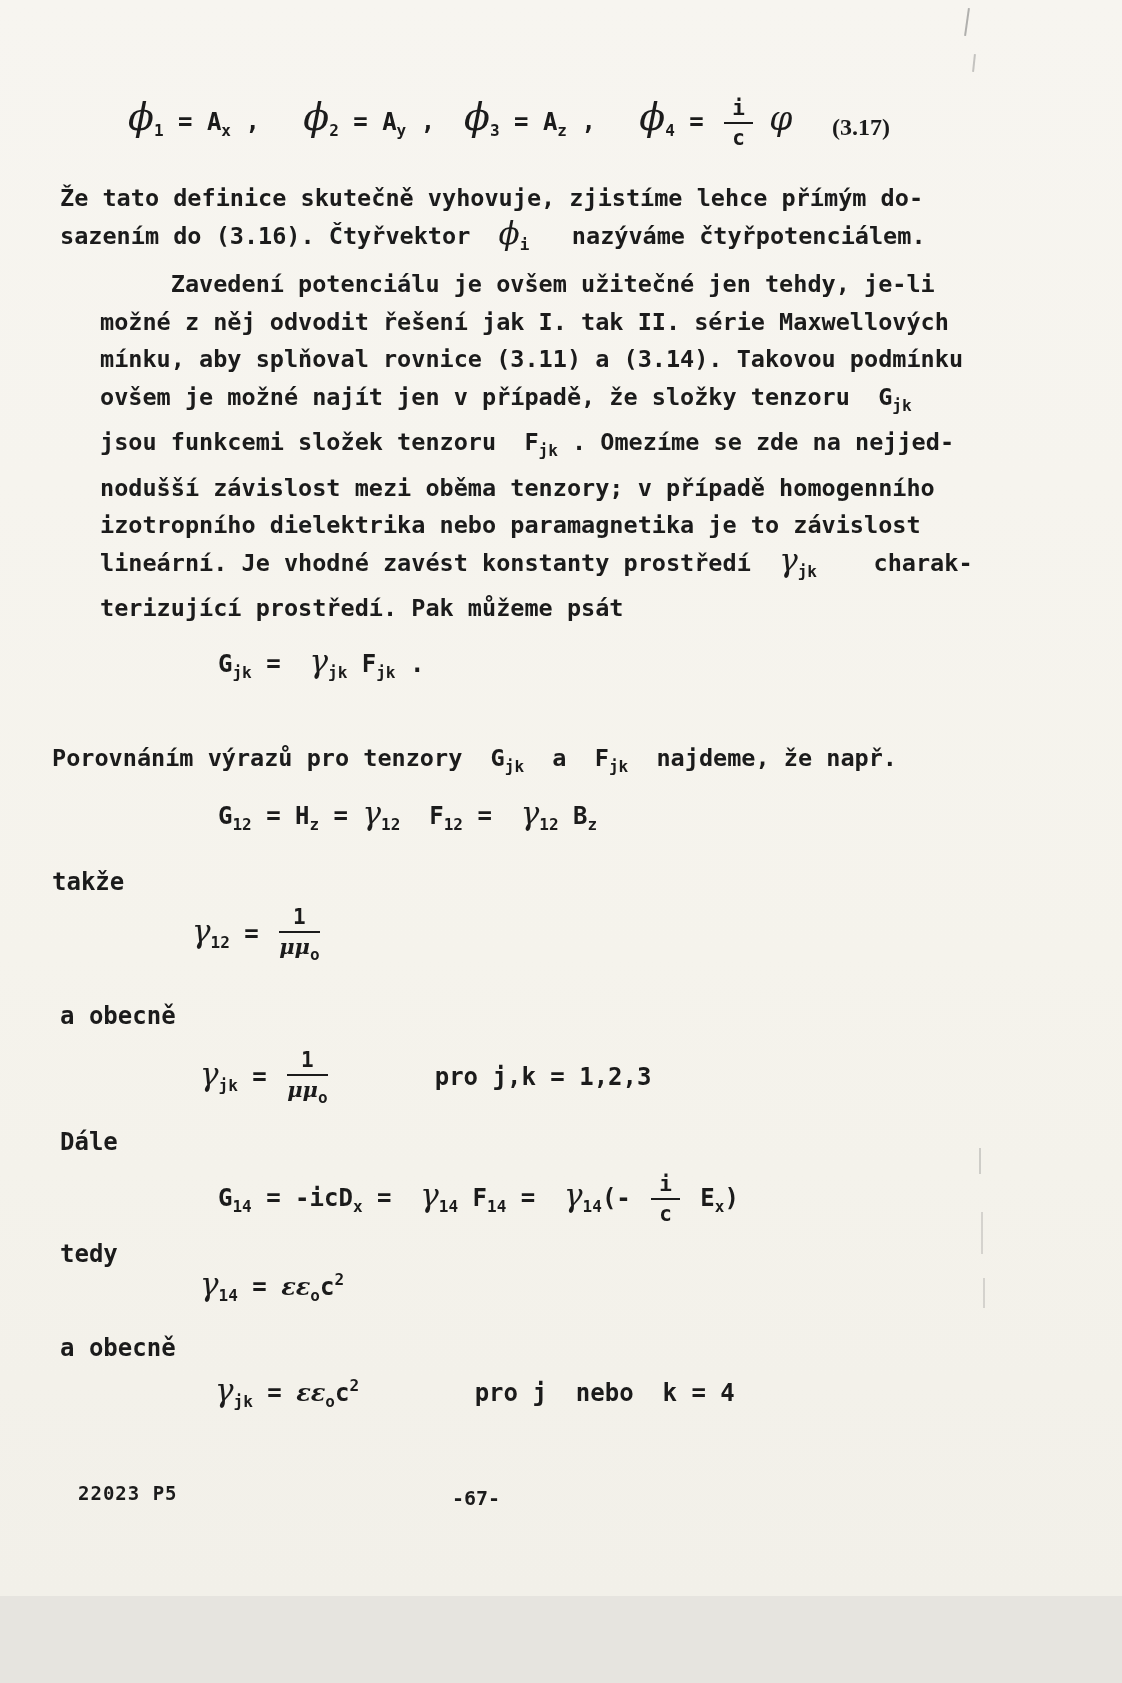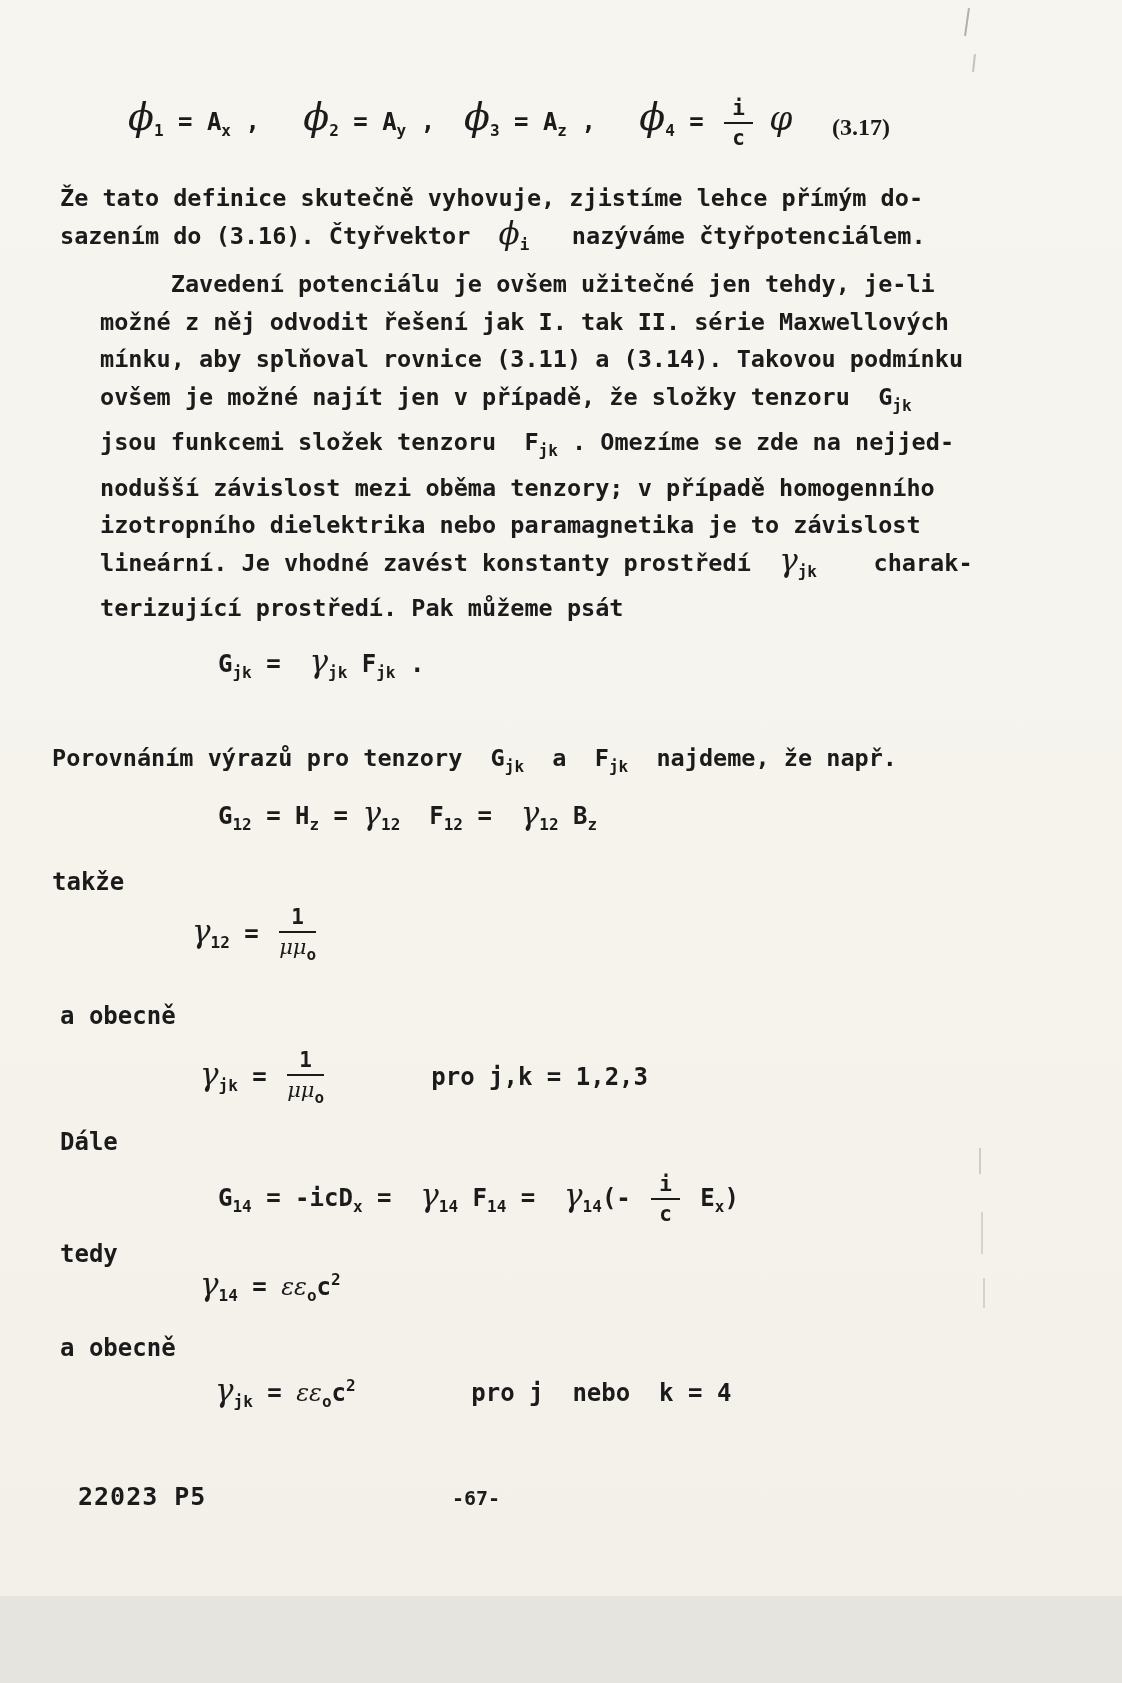--- a/index.html
+++ b/index.html
@@ -12,26 +12,26 @@
   .abs { position:absolute; }
   .para .line { white-space:pre; line-height:37.5px; font-size:23.5px; }
   .eq { white-space:pre; font-size:24px; }
   .label { font-size:24px; }
   .sub { font-size:16px; vertical-align:-6px; }
   .sup { font-size:16px; vertical-align:10px; }
   .phi    { font-family:"DejaVu Serif", serif; font-style:italic; font-weight:400; font-size:38px; line-height:0; }
   .phi2   { font-family:"DejaVu Serif", serif; font-style:italic; font-weight:400; font-size:33px; line-height:0; }
   .phi-sm { font-family:"DejaVu Serif", serif; font-style:italic; font-weight:400; font-size:31px; line-height:0; }
   .gam    { font-family:"DejaVu Serif", serif; font-style:italic; font-weight:400; font-size:31px; line-height:0; }
-  .mu, .eps { font-family:"DejaVu Serif", serif; font-style:italic; font-weight:400;text-align:center; }
+  .mu, .eps { font-family:"DejaVu Serif", serif; font-style:italic; font-weight:700;text-align:center; }
   .frac { display:inline-block; vertical-align:middle; text-align:center; margin:0 6px; }
   .frac .num { display:block; border-bottom:2.5px solid #1b1b1b; padding:0 8px 2px; font-size:21px; line-height:1.15; }
   .frac .den { display:block; padding-top:2px; font-size:21px; line-height:1.15; }
   .eq-number { font-size:24px;font-family:Liberation Serif, serif; }
-  .footer-id { font-size:25px; letter-spacing:1px; }
+  .footer-id { font-size:19px; letter-spacing:1px; }
   .page-num  { font-size:20px; }
   .art { position:absolute; background:#777; }
 </style>
 </head>
 <body>
 
 <div class="page">
 
   <div class="abs eq" style="left:128px; top:96px;"><span class="phi">ϕ</span><span class="sub">1</span><span> = A</span><span class="sub">x</span><span> ,   </span><span class="phi">ϕ</span><span class="sub">2</span><span> = A</span><span class="sub">y</span><span> ,  </span><span class="phi">ϕ</span><span class="sub">3</span><span> = A</span><span class="sub">z</span><span> ,   </span><span class="phi">ϕ</span><span class="sub">4</span><span> = </span><span class="frac"><span class="num"><span>i</span></span><span class="den"><span>c</span></span></span><span class="phi2"> φ</span></div>
   <div class="abs eq-number" style="left:832px; top:114px;">(3.17)</div>

